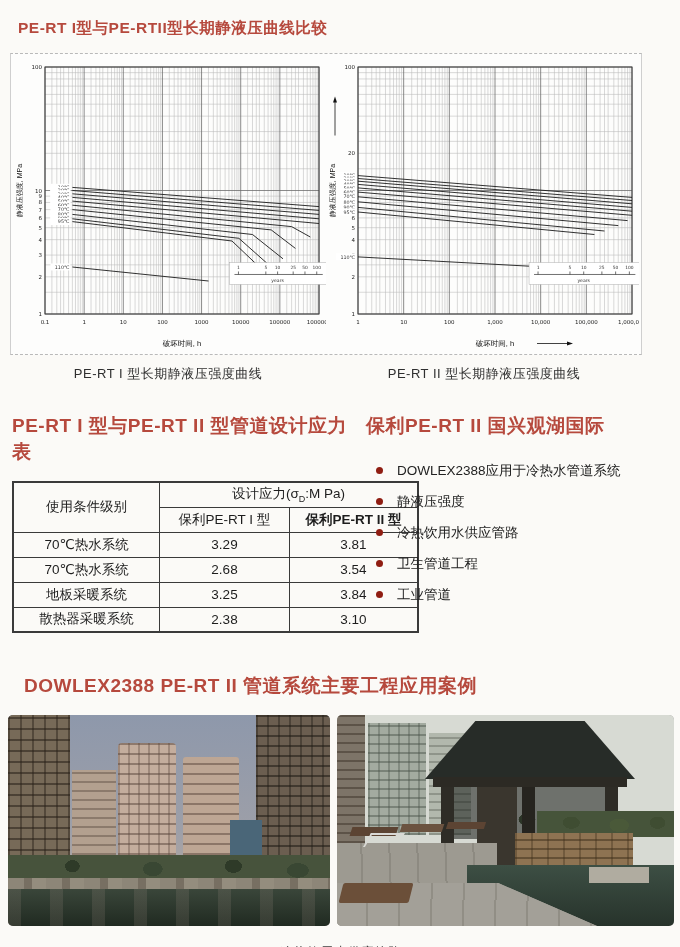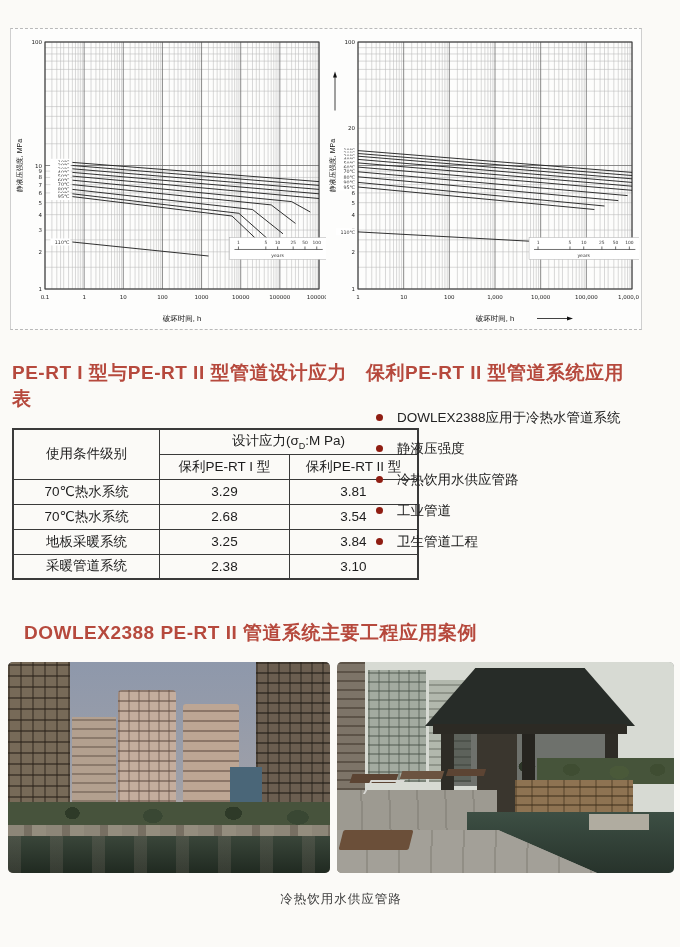--- a/index.html
+++ b/index.html
@@ -159,20 +159,21 @@
   .rp-chair2 { left:64px; top:109px; width:42px; height:8px; background:#6b5340; transform:skewX(-18deg); }
   .rp-chair3 { left:110px; top:107px; width:38px; height:7px; background:#5c4433; transform:skewX(-18deg); }
   .rp-rail { left:30px; top:118px; width:34px; height:14px; border-left:2px solid #d8d8d4; border-top:2px solid #d8d8d4; transform:skewX(-30deg); background:transparent; }
   .rp-lounge { left:4px; top:168px; width:70px; height:20px; background:#6b4f39; border-radius:2px; transform:skewX(-14deg); }
 </style>
 </head>
 <body>
 
 <div class="page">
 
+  <h1 class="main-title">PE-RT I型与PE-RTII型长期静液压曲线比较</h1>
 
   <div class="chart-panel">
     <svg class="chart-fig" id="chart0" width="315" height="292">
         <line x1="38.892714997322386" y1="9" x2="38.892714997322386" y2="256" stroke="#b9b9b9" stroke-width="0.55"></line>
         <line x1="43.78317411599012" y1="9" x2="43.78317411599012" y2="256" stroke="#b9b9b9" stroke-width="0.55"></line>
         <line x1="47.576508910876896" y1="9" x2="47.576508910876896" y2="256" stroke="#b9b9b9" stroke-width="0.55"></line>
         <line x1="50.67588911331251" y1="9" x2="50.67588911331251" y2="256" stroke="#b9b9b9" stroke-width="0.55"></line>
         <line x1="55.56634823198024" y1="9" x2="55.56634823198024" y2="256" stroke="#b9b9b9" stroke-width="0.55"></line>
         <line x1="59.35968302686702" y1="9" x2="59.35968302686702" y2="256" stroke="#b9b9b9" stroke-width="0.55"></line>
         <line x1="62.45906322930263" y1="9" x2="62.45906322930263" y2="256" stroke="#b9b9b9" stroke-width="0.55"></line>
@@ -502,81 +503,85 @@
         <text x="257.707687515009" y="224.48" font-size="4.6" text-anchor="middle" fill="#333" font-family="DejaVu Sans, sans-serif">years</text>
         <text x="169" y="288" font-size="7.5" text-anchor="middle" fill="#111" font-family="Liberation Sans, sans-serif">破坏时间, h</text>
         <text x="9" y="132.5" font-size="7" text-anchor="middle" fill="#111" transform="rotate(-90 9 132.5)" font-family="Liberation Sans, sans-serif">静液压强度, MPa</text>
         <line x1="9" y1="77.5" x2="9" y2="42.5" stroke="#111" stroke-width="0.8"></line>
         <polygon points="7,44.5 11,44.5 9,38.5" fill="#111"></polygon>
         <line x1="211" y1="285.5" x2="243" y2="285.5" stroke="#111" stroke-width="0.8"></line>
         <polygon points="241,283.5 241,287.5 247,285.5" fill="#111"></polygon>
       </svg>
   </div>
 
+  <div class="captions-row">
+    <div class="cap">PE-RT I 型长期静液压强度曲线</div>
+    <div class="cap">PE-RT II 型长期静液压强度曲线</div>
+  </div>
 
   <div class="mid">
     <div class="mid-left">
       <div class="section-title">PE-RT I 型与PE-RT II 型管道设计应力表</div>
 
       <table class="stress">
         <tbody>
             <tr>
           <th rowspan="2" style="width:122px;">使用条件级别</th>
           <th colspan="2" class="colhead"><span>设计应力(σ</span><sub class="sigma-sub">D</sub><span>:M Pa)</span></th>
         </tr>
         <tr>
           <th style="width:108px;">保利PE-RT I 型</th>
-          <th style="width:107px;">保利PE-RT II 型</th>
+          <th style="width:107px;font-weight:bold;">保利PE-RT II 型</th>
         </tr>
         <tr>
           <td>70℃热水系统</td>
           <td>3.29</td>
           <td>3.81</td>
         </tr>
         <tr>
           <td>70℃热水系统</td>
           <td>2.68</td>
           <td>3.54</td>
         </tr>
         <tr>
           <td>地板采暖系统</td>
           <td>3.25</td>
           <td>3.84</td>
         </tr>
         <tr>
-          <td>采暖管道系统</td>
+          <td>散热器采暖系统</td>
           <td>2.38</td>
           <td>3.10</td>
         </tr>
       </tbody>
         </table>
     </div>
 
     <div class="mid-right">
-      <div class="section-title">保利PE-RT II 型管道系统应用</div>
+      <div class="section-title">保利PE-RT II 国兴观湖国际</div>
       <ul class="apps">
         <li>
             <span class="bullet-dot"></span>
             <span>DOWLEX2388应用于冷热水管道系统</span>
           </li>
         <li>
             <span class="bullet-dot"></span>
             <span>静液压强度</span>
           </li>
         <li>
             <span class="bullet-dot"></span>
             <span>冷热饮用水供应管路</span>
           </li>
         <li>
             <span class="bullet-dot"></span>
-            <span>工业管道</span>
+            <span>卫生管道工程</span>
           </li>
         <li>
             <span class="bullet-dot"></span>
-            <span>卫生管道工程</span>
+            <span>工业管道</span>
           </li>
       </ul>
     </div>
   </div>
 
   <div class="section-title bottom-title">DOWLEX2388 PE-RT II 管道系统主要工程应用案例</div>
 
   <div class="photos-row">
     <div class="photo left">
       <div class="lp-sky"></div>

